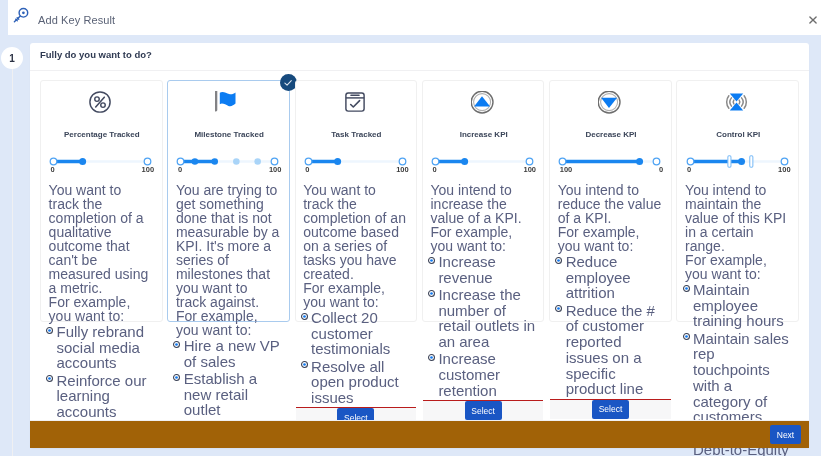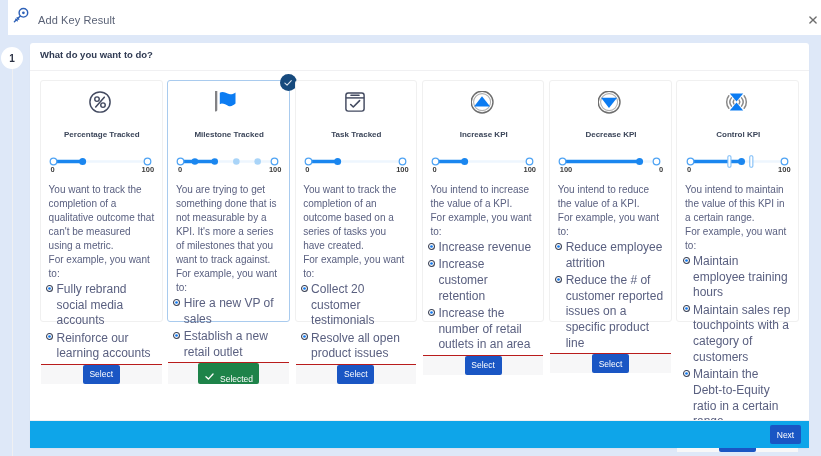--- a/index.html
+++ b/index.html
@@ -30,32 +30,32 @@
   .card.selected{border:1px solid #a9cbee;}
   .card-body{flex:1;padding:0 0 0 7.6px;width:113.6px;}
   .tick-badge{position:absolute;right:-8px;top:-7px;width:17px;height:17px;border-radius:50%;background:#164a7d;
               display:flex;align-items:center;justify-content:center;}
   .card-icon{height:26px;display:flex;align-items:center;justify-content:center;margin-top:8px;margin-left:-9.2px;width:121.6px;}
   .card-name{text-align:center;font-size:8px;font-weight:bold;color:#3b4559;margin-top:15px;margin-left:-7.6px;width:121.6px;}
   .slider{position:relative;height:24px;margin-top:11px;margin-left:-3.5px;width:111px;}
       .slider-labels{position:absolute;left:0;right:0;top:15px;height:10px;font-size:7.5px;color:#3d3d3d;font-weight:bold;}
   .sl-left{position:absolute;left:5.5px;top:0;}
   .sl-right{position:absolute;right:2px;top:0;}
-  .desc{font-size:10px;color:#5a6080;line-height:14px;margin-top:9px;width:105.8px;}
+  .desc{font-size:14px;color:#5a6080;line-height:14px;margin-top:9px;width:105.8px;}
   .bullets{margin-top:1px;width:105.8px;}
-  .bullet{display:flex;font-size:12px;color:#5a6080;line-height:15.7px;margin-bottom:1.6px;}
+  .bullet{display:flex;font-size:15px;color:#5a6080;line-height:15.7px;margin-bottom:1.6px;}
   .bullet-icon{flex:0 0 auto;width:7px;height:7px;margin-right:3.4px;margin-top:2.5px;margin-left:-2.5px;line-height:0;}
   .card-foot{height:28px;background:#f7f7f8;border-top:1px solid #b91c1c;display:flex;align-items:center;justify-content:center;}
   .btn-select{background:#1a56c4;color:#fff;font-size:8.5px;border:none;border-radius:2px;width:37px;height:19px;cursor:pointer;
               font-family:"Liberation Sans",sans-serif;}
   .btn-selected{background:#1e8349;color:#fff;font-size:8.5px;border:none;border-radius:2px;height:21px;width:61px;padding:0;cursor:pointer;justify-content:center;
                 display:flex;align-items:flex-end;gap:5px;font-family:"Liberation Sans",sans-serif;}
 
   
-  .panel-foot{position:absolute;left:0;bottom:0;width:779px;height:28px;background:#0ea5e9;border-top:1px solid #f0f0f2;}
+  .panel-foot{position:absolute;left:0;bottom:0;width:779px;height:28px;background:#a16207;border-top:1px solid #f0f0f2;}
   .btn-next{position:absolute;right:8px;top:4px;background:#1a56c4;color:#fff;font-size:8.5px;border:none;border-radius:2px;
             width:31px;height:19px;cursor:pointer;font-family:"Liberation Sans",sans-serif;}
 </style>
 </head>
 <body>
 
 <div class="topbar">
   <span class="key-icon"><svg width="18" height="18" viewBox="0 0 18 18" fill="none" stroke="#2f62b8" stroke-width="1.45" stroke-linecap="round">
    <circle cx="11.4" cy="6.8" r="4.3"></circle>
         <circle cx="11.4" cy="6.8" r="1.35" fill="#2f62b8" stroke="none"></circle>
@@ -67,21 +67,21 @@
   <span class="close-x"><svg width="8" height="8" viewBox="0 0 8 8" stroke="#6e6e6e" stroke-width="1.35" stroke-linecap="round">
    <line x1="0.9" y1="0.9" x2="7.1" y2="7.1"></line>
         <line x1="7.1" y1="0.9" x2="0.9" y2="7.1"></line>
       </svg></span>
 </div>
 
 <div class="rail-line"></div>
 <div class="step-circle">1</div>
 
 <div class="panel">
-  <div class="panel-title">What do you want to do?</div>
+  <div class="panel-title">Fully do you want to do?</div>
   <div class="panel-divider"></div>
   <div class="cards" id="cards">
       <div class="card">
         <div class="card-body">
           <div class="card-icon">
             <svg width="22" height="22" viewBox="0 0 22 22" fill="none" stroke="#434a60" stroke-width="1.45">
    <circle cx="11" cy="11" r="10.1"></circle>
    <circle cx="8.0" cy="8.1" r="2.25"></circle>
    <circle cx="14.0" cy="14.1" r="2.25"></circle>
    <line x1="15.3" y1="6.2" x2="6.7" y2="16.0" stroke-linecap="round" stroke-width="1.55"></line>
@@ -256,28 +256,28 @@
                   <circle cx="6" cy="6" r="5.1" fill="none" stroke="#3b4256" stroke-width="1.8"></circle>
                   <circle cx="6" cy="6" r="2.3" fill="#1279ef"></circle>
                 </svg></span>
               <span>Increase revenue</span>
             </div>
             <div class="bullet">
               <span class="bullet-icon"><svg width="7" height="7" viewBox="0 0 12 12">
                   <circle cx="6" cy="6" r="5.1" fill="none" stroke="#3b4256" stroke-width="1.8"></circle>
                   <circle cx="6" cy="6" r="2.3" fill="#1279ef"></circle>
                 </svg></span>
+              <span>Increase the number of retail outlets in an area</span>
+            </div>
+            <div class="bullet">
+              <span class="bullet-icon"><svg width="7" height="7" viewBox="0 0 12 12">
+                  <circle cx="6" cy="6" r="5.1" fill="none" stroke="#3b4256" stroke-width="1.8"></circle>
+                  <circle cx="6" cy="6" r="2.3" fill="#1279ef"></circle>
+                </svg></span>
               <span>Increase customer retention</span>
-            </div>
-            <div class="bullet">
-              <span class="bullet-icon"><svg width="7" height="7" viewBox="0 0 12 12">
-                  <circle cx="6" cy="6" r="5.1" fill="none" stroke="#3b4256" stroke-width="1.8"></circle>
-                  <circle cx="6" cy="6" r="2.3" fill="#1279ef"></circle>
-                </svg></span>
-              <span>Increase the number of retail outlets in an area</span>
             </div>
           </div>
         </div>
         <div class="card-foot">
           <button class="btn-select">Select</button>
         </div>
       </div>
       <div class="card">
         <div class="card-body">
           <div class="card-icon">

